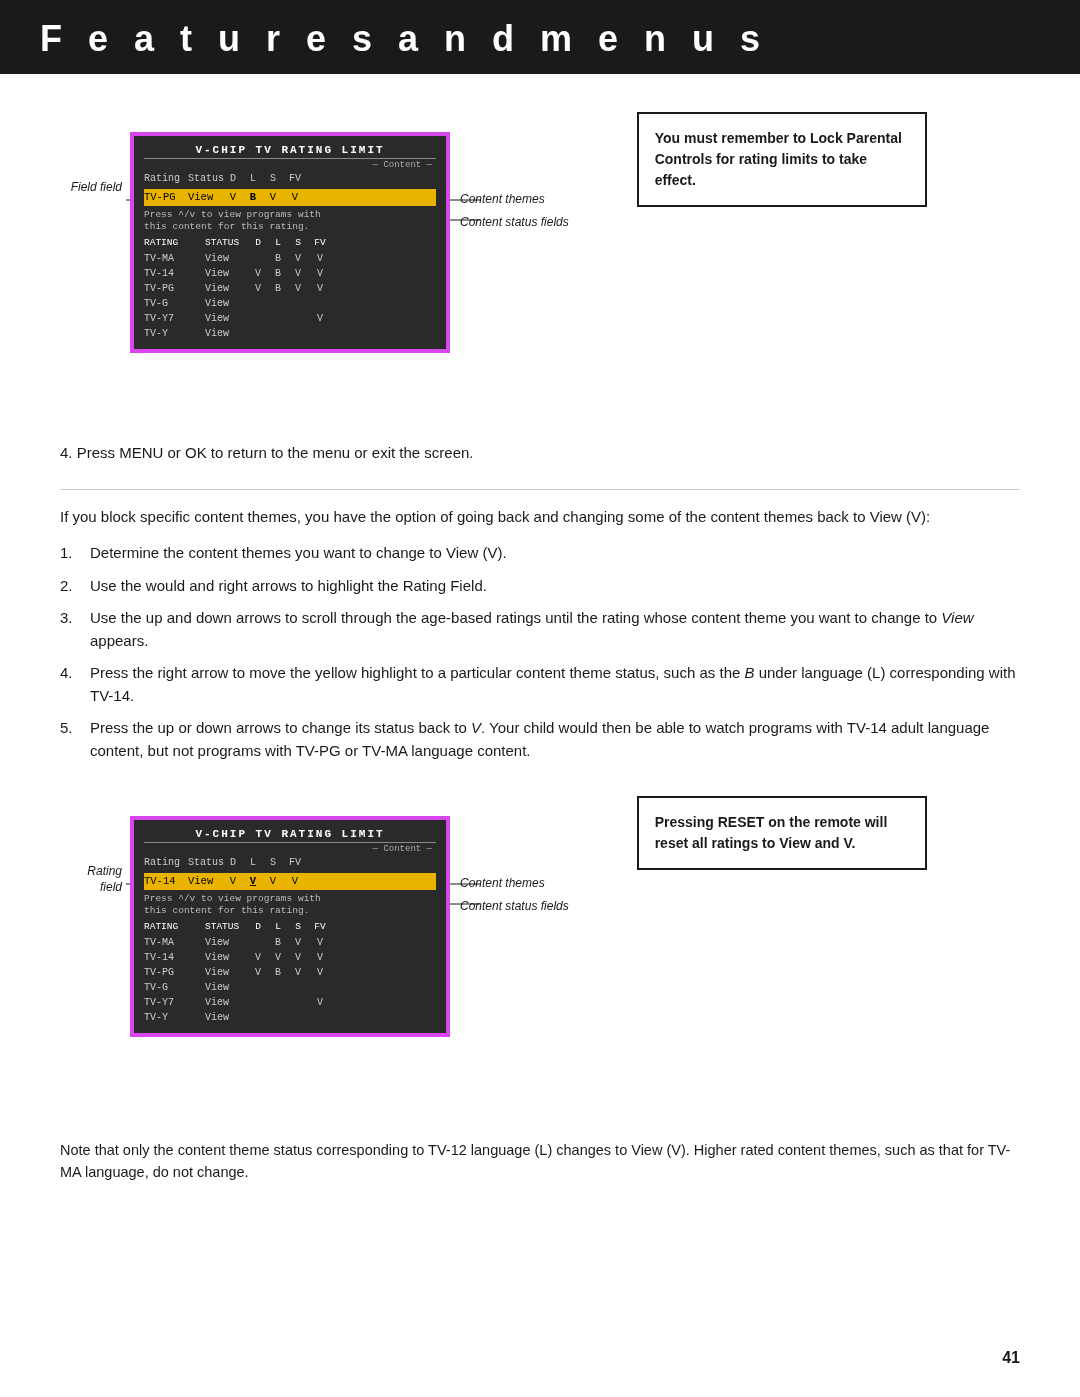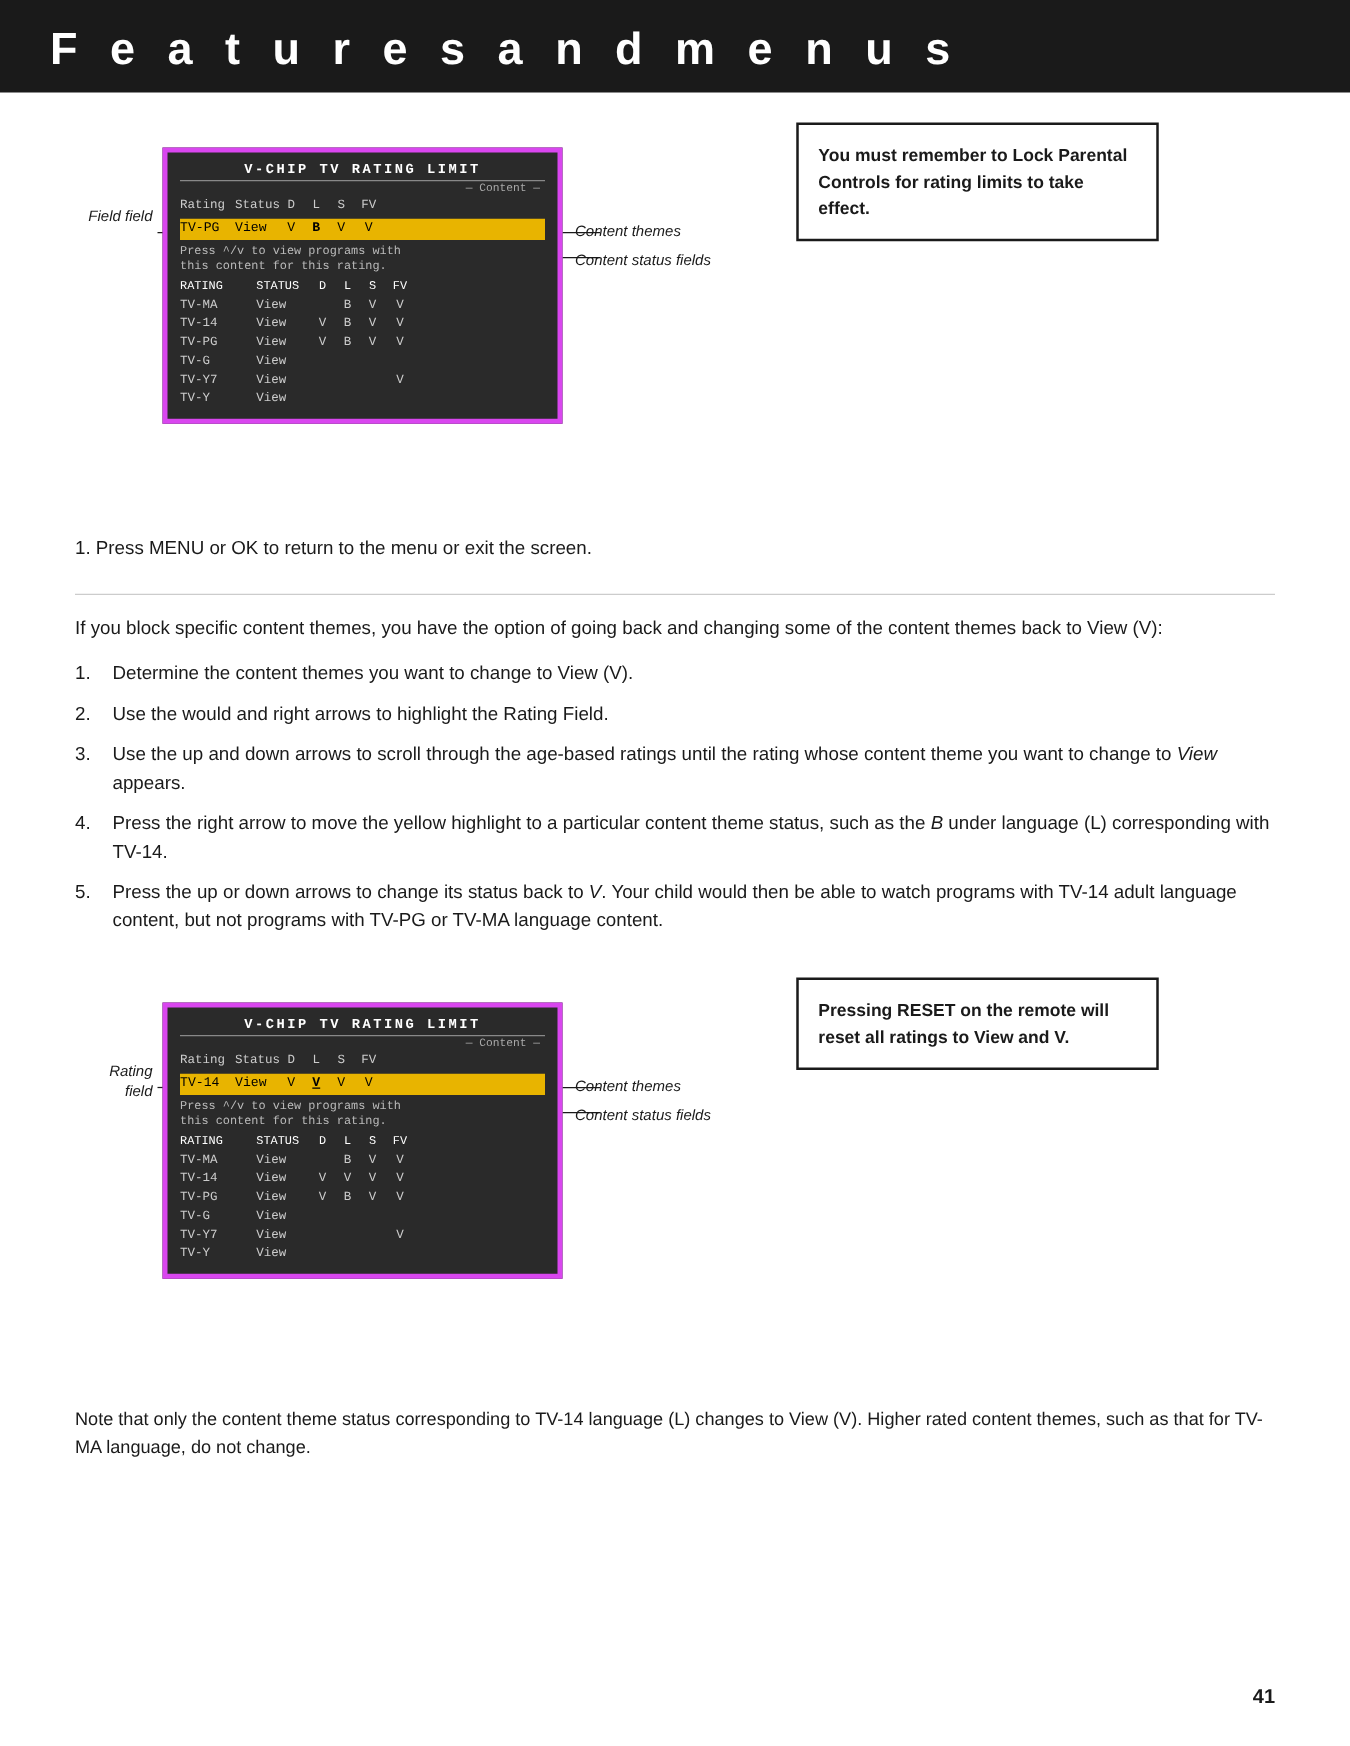--- a/index.html
+++ b/index.html
@@ -10,21 +10,21 @@
       font-family: Arial, Helvetica, sans-serif;
       font-size: 15px;
       color: #1a1a1a;
       position: relative;
     }
 
     
     .header-bar {
       background: #1a1a1a;
       padding: 18px 40px 14px 40px;
-      margin-bottom: 14px;
+      margin-bottom: 28px;
     }
     .header-title {
       color: #ffffff;
       font-size: 36px;
       font-weight: bold;
       letter-spacing: 8px;
     }
 
     
     .main-content {
@@ -325,21 +325,21 @@
     </div>
 
     <div class="col-right">
       <div class="callout-box">
         <span>You must remember to Lock Parental Controls for rating limits to take effect.</span>
       </div>
     </div>
   </div>
 
   <div class="step-text">
-    <span>1.   Press MENU or OK to return to the menu or exit the screen.</span>
+    <span>4.   Press MENU or OK to return to the menu or exit the screen.</span>
   </div>
 
   <hr class="section-divider">
 
 
   <div class="step-intro">If you block specific content themes, you have the option of going back and changing some of the content themes back to View (V):</div>
 
   <ol class="numbered-list">
     <li>
       <span class="num">1.</span>
@@ -475,18 +475,18 @@
     </div>
 
     <div class="col-right">
       <div class="callout-box">
         <span>Pressing RESET on the remote will reset all ratings to View and V.</span>
       </div>
     </div>
   </div>
 
   <div class="note-text">
-    Note that only the content theme status corresponding to TV-14 language (L) changes to View (V). Higher rated content themes, such as that for TV-MA language, do not change.
+    Note that only the content theme status corresponding to TV-12 language (L) changes to View (V). Higher rated content themes, such as that for TV-MA language, do not change.
   </div>
 
 </div>
 
 <div class="page-number">41</div>
 
 </body></html>

